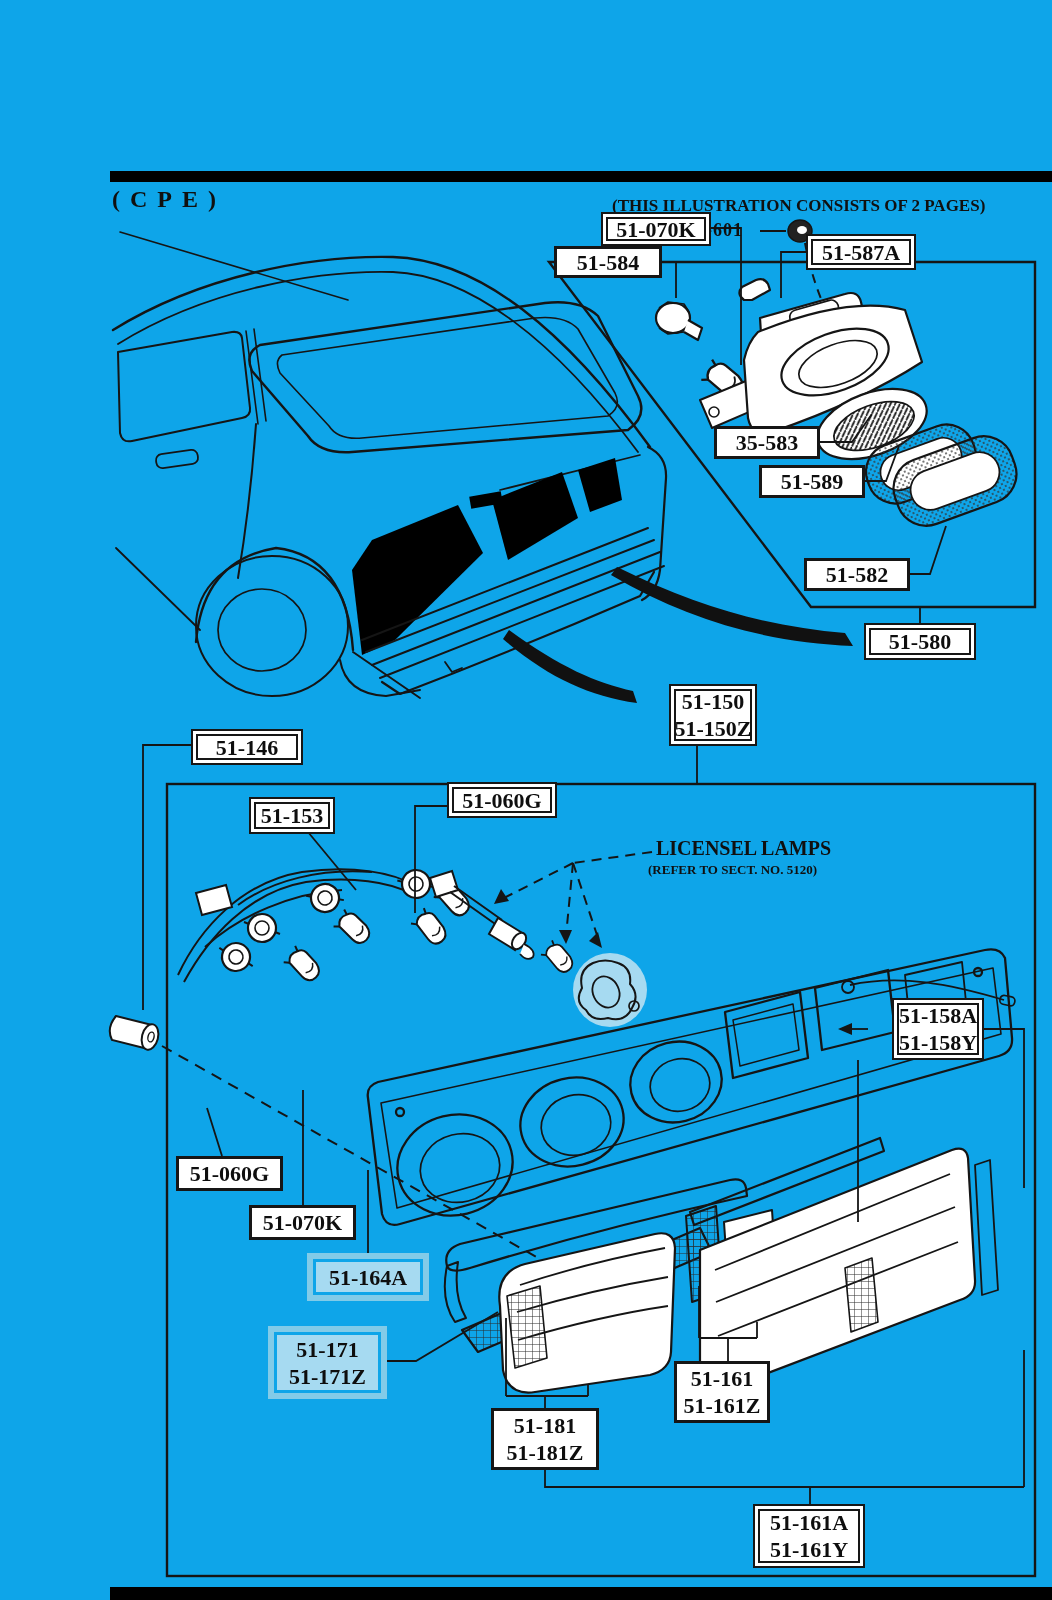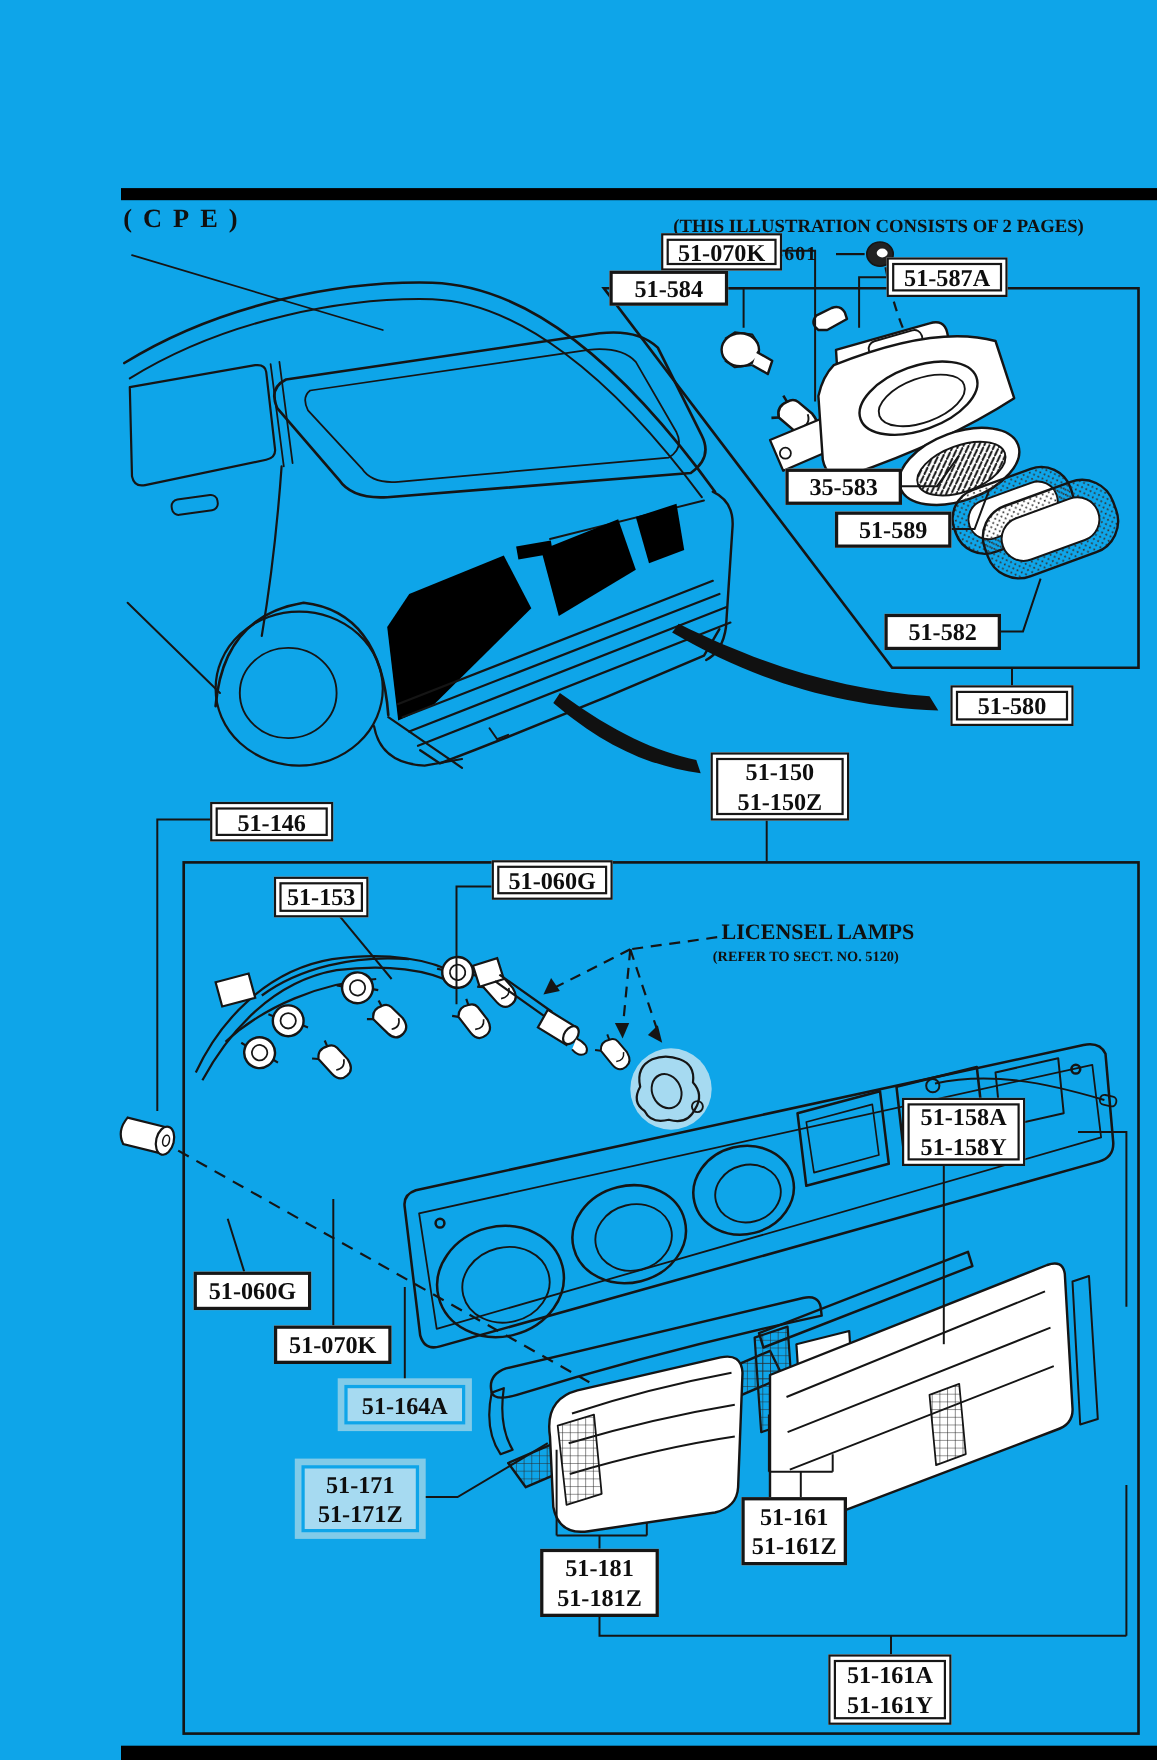--- a/index.html
+++ b/index.html
@@ -272,34 +272,34 @@
 </div>
 <div class="plabel" style="left:759px;top:465px;width:106px;height:33px">
   <span>51-589</span>
 </div>
 <div class="plabel" style="left:804px;top:558px;width:106px;height:33px">
   <span>51-582</span>
 </div>
 <div class="plabel dbl" style="left:864px;top:623px;width:112px;height:37px">
   <span>51-580</span>
 </div>
-<div class="plabel dbl" style="left:646px;top:684px;width:126px;height:62px">
+<div class="plabel dbl" style="left:669px;top:684px;width:88px;height:62px">
   <span>51-150</span>
   <span>51-150Z</span>
 </div>
 <div class="plabel dbl" style="left:191px;top:729px;width:112px;height:36px">
   <span>51-146</span>
 </div>
 <div class="plabel dbl" style="left:249px;top:797px;width:86px;height:37px">
   <span>51-153</span>
 </div>
 <div class="plabel dbl" style="left:447px;top:782px;width:110px;height:36px">
   <span>51-060G</span>
 </div>
-<div class="plabel dbl" style="left:820px;top:998px;width:112px;height:62px">
+<div class="plabel dbl" style="left:892px;top:998px;width:92px;height:62px">
   <span>51-158A</span>
   <span>51-158Y</span>
 </div>
 <div class="plabel" style="left:176px;top:1156px;width:107px;height:35px">
   <span>51-060G</span>
 </div>
 <div class="plabel" style="left:249px;top:1205px;width:107px;height:35px">
   <span>51-070K</span>
 </div>
 <div class="plabel hl" style="left:313px;top:1259px;width:110px;height:36px">

